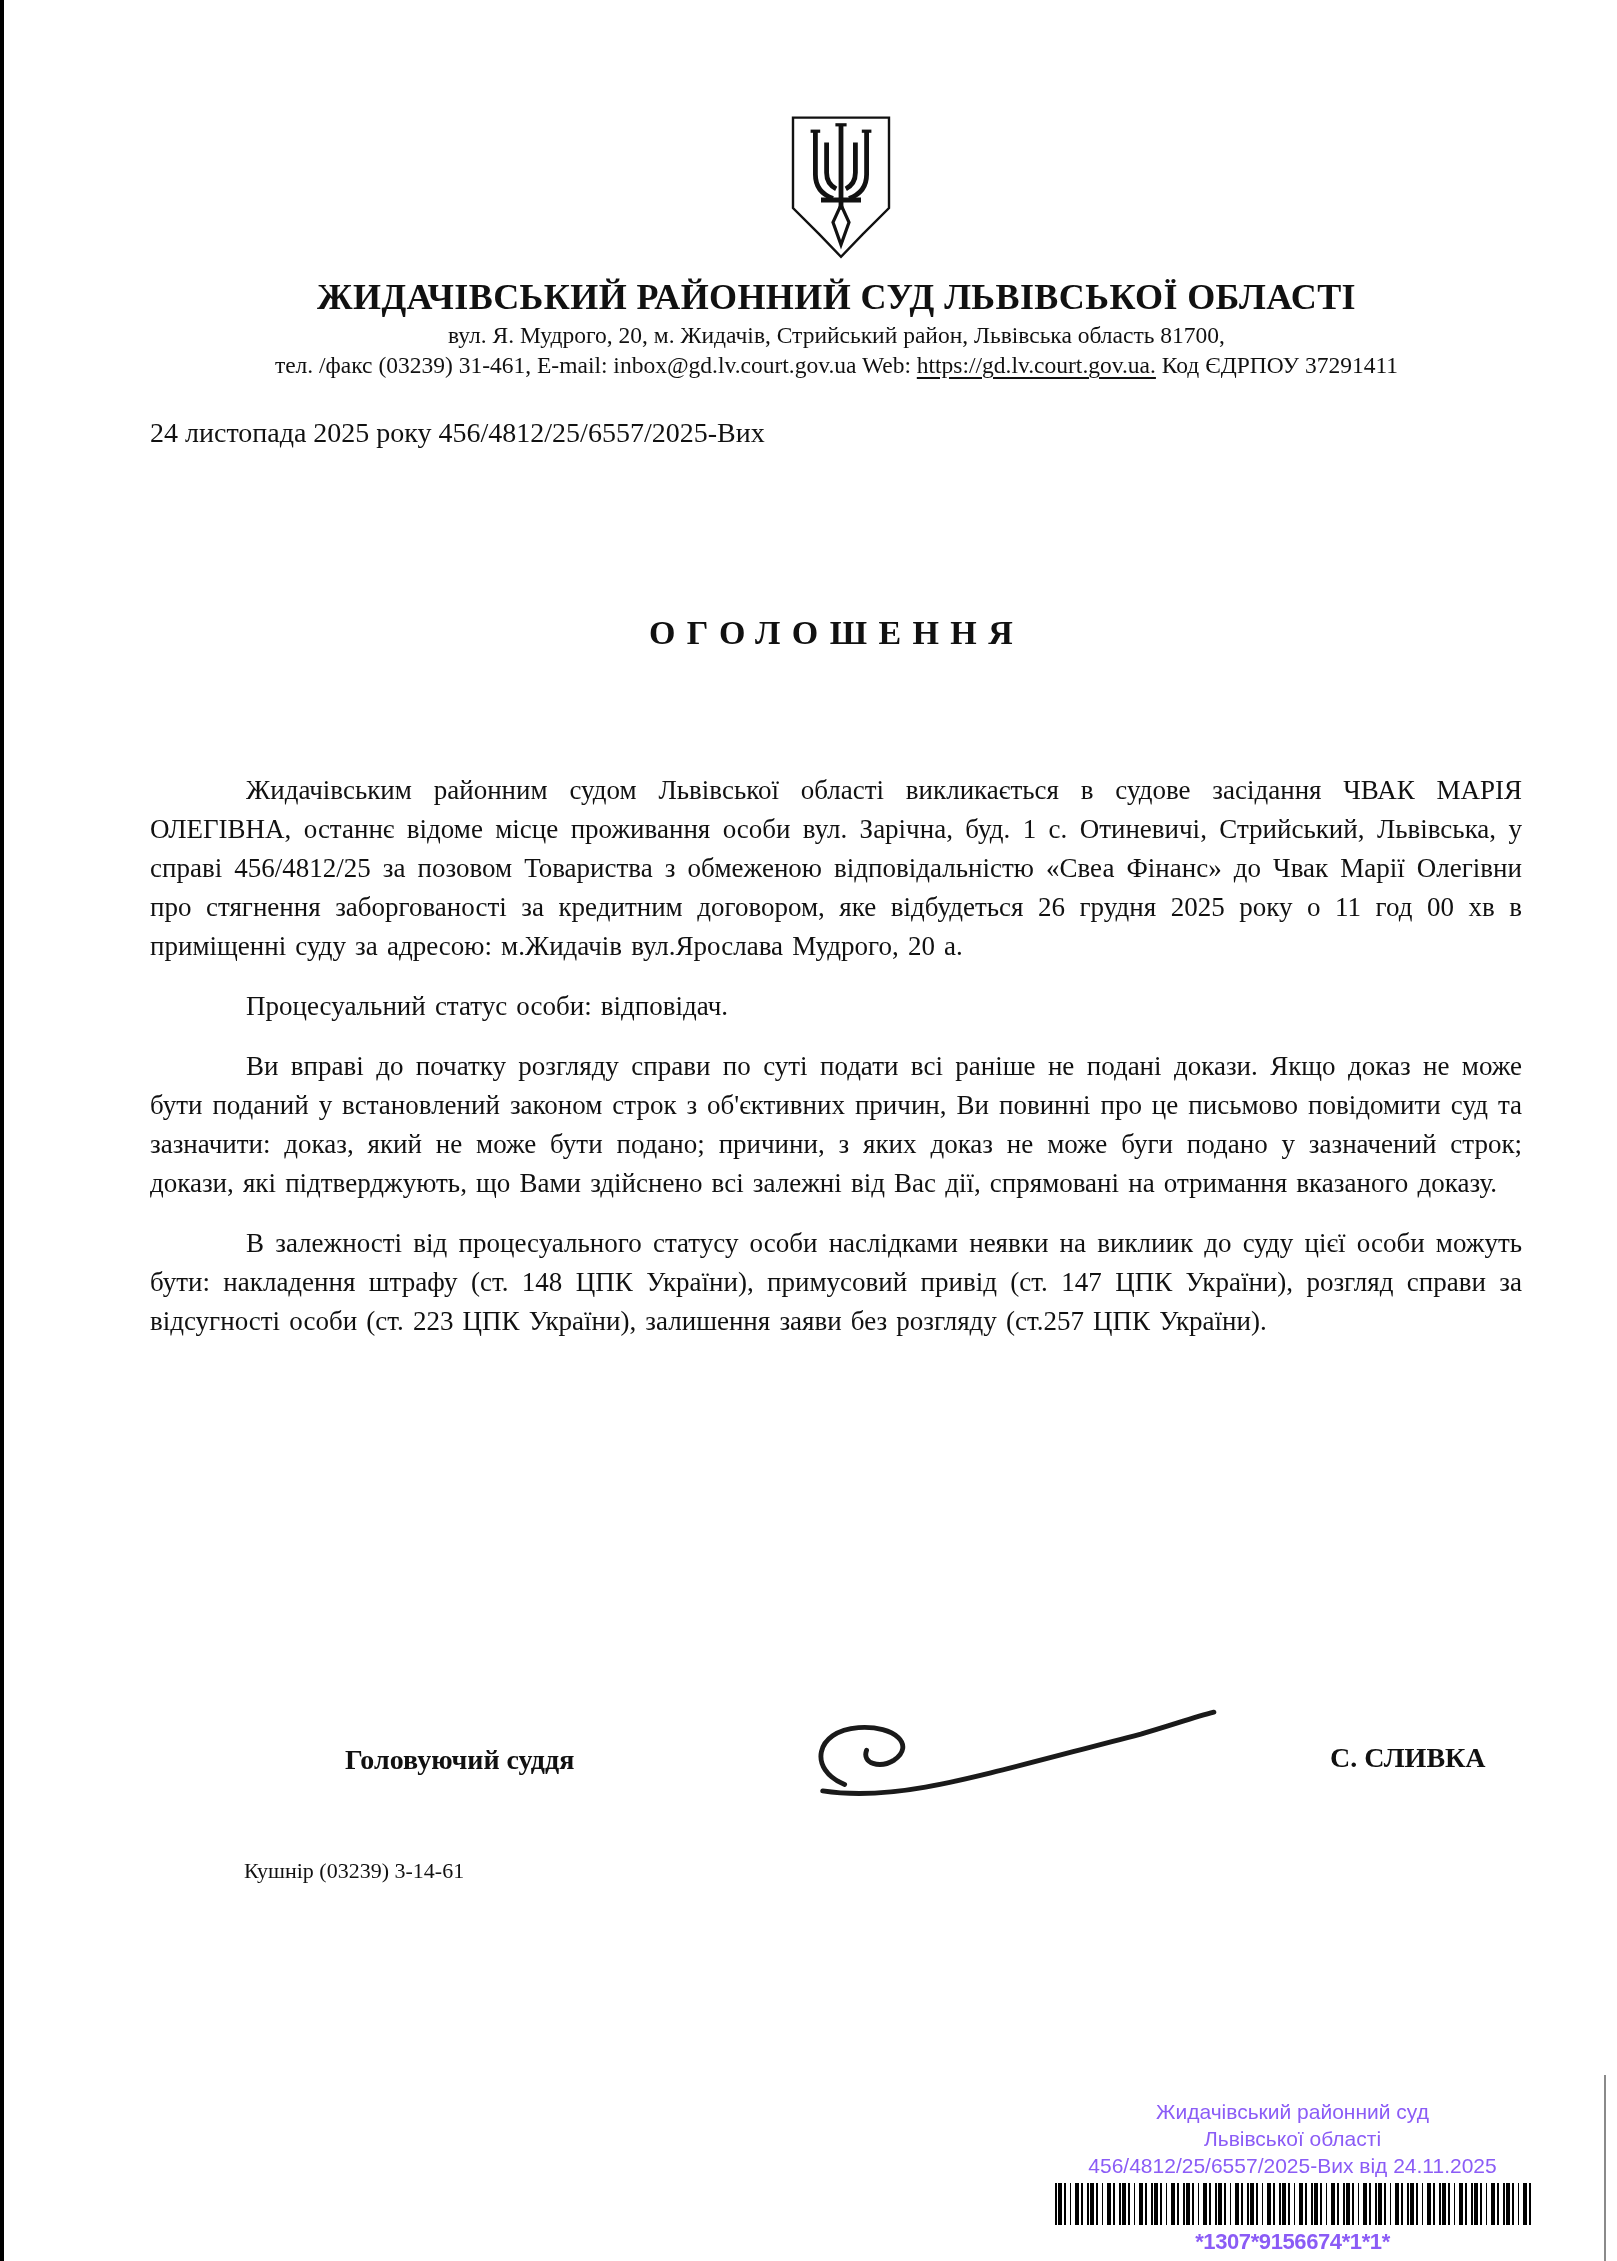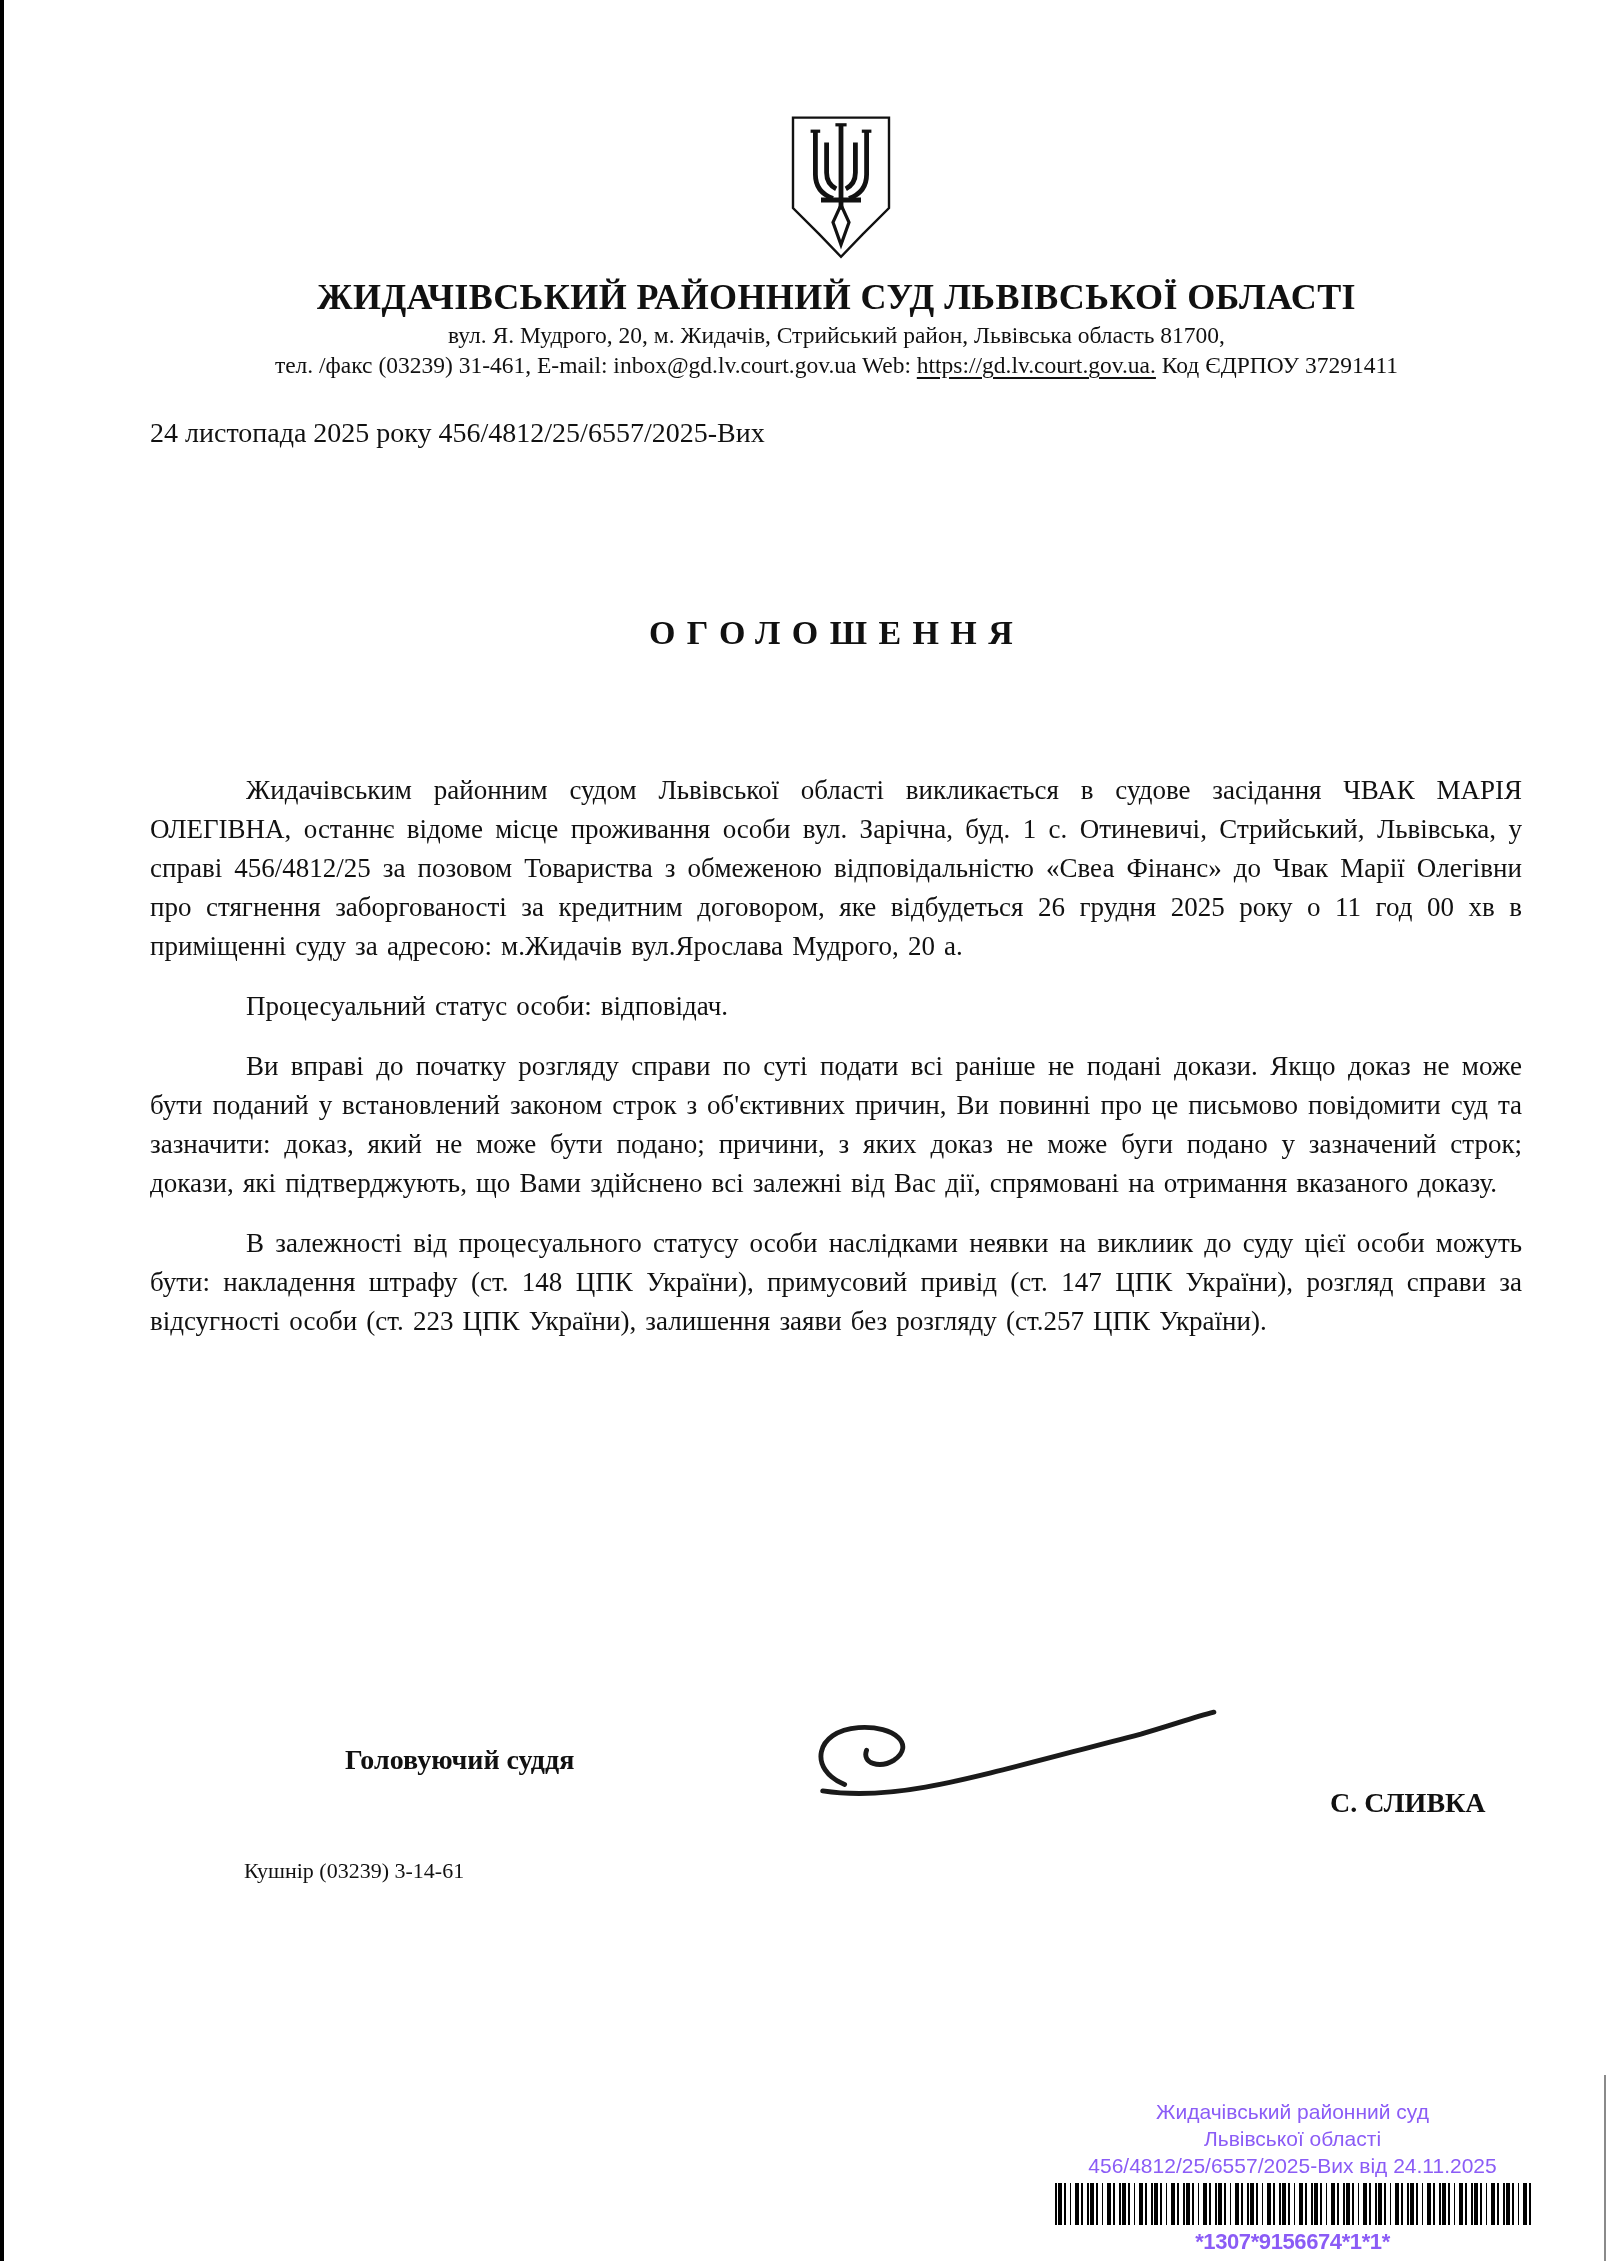--- a/index.html
+++ b/index.html
@@ -26,21 +26,21 @@
     font-weight:bold;font-size:34px;letter-spacing:11.4px;}
 
   
   .bodytext{position:absolute;left:150px;top:740px;width:1372px;
     font-size:27px;line-height:39px;text-align:justify;word-spacing:2.4px;margin-top:31px;}
   .bodytext p{margin:0 0 21px 0;text-indent:96px;}
 
   
   .sig-role{position:absolute;left:345px;top:1744px;font-size:28px;font-weight:bold;white-space:nowrap;}
   .sig-scribble{position:absolute;left:800px;top:1703px;width:422px;height:106px;}
-  .sig-name{position:absolute;left:1330px;top:1742px;font-size:28px;font-weight:bold;white-space:nowrap;margin-top:45px;}
+  .sig-name{position:absolute;left:1330px;top:1742px;font-size:28px;font-weight:bold;white-space:nowrap;}
 
   .clerk{position:absolute;left:244px;top:1858px;font-size:22px;white-space:nowrap;}
 
   
   .footer{position:absolute;left:1049px;top:2098px;width:487px;text-align:center;
     font-family:"Liberation Sans", sans-serif;font-size:21px;line-height:27px;color:#8b5cf6;}
   .barcode{margin:4px auto 0 auto;width:476px;height:42px;
     background:repeating-linear-gradient(90deg,
       #000 0 1.6px,#fff 1.6px 3.2px,#000 3.2px 7.3px,#fff 7.3px 9px,#000 9px 10.6px,#fff 10.6px 14.6px,
       #000 14.6px 16px,#fff 16px 20px,#000 20px 24px,#fff 24px 26px,#000 26px 28px,#fff 28px 32px);

